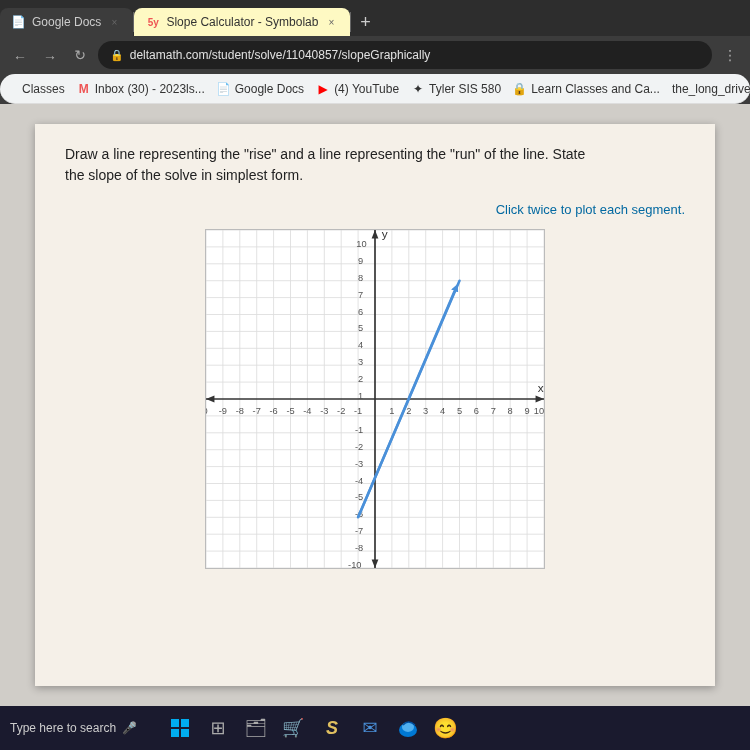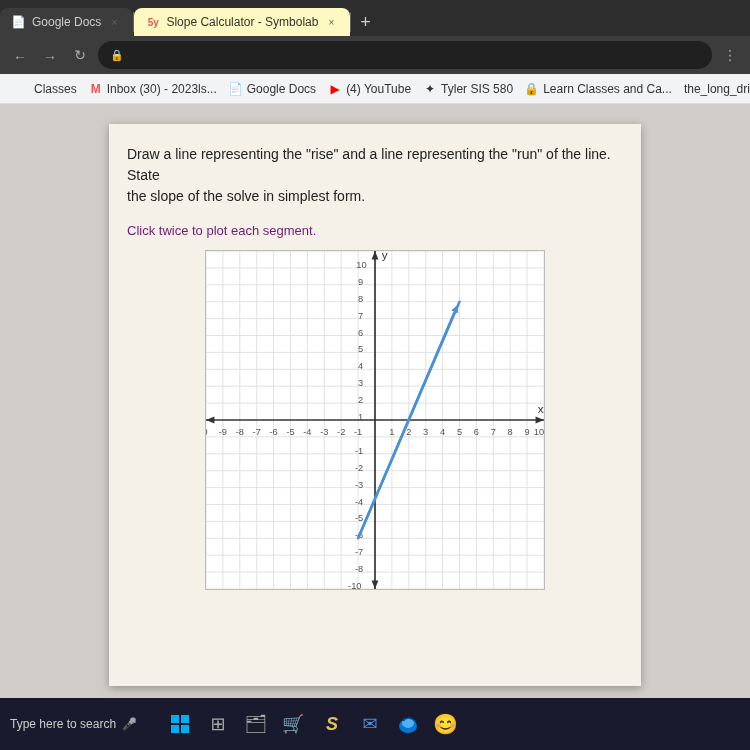--- a/index.html
+++ b/index.html
@@ -119,27 +119,28 @@
 
     .address-text {
       font-size: 12px;
       color: #e0e0e0;
     }
 
     .bookmarks-bar {
       background: #f1f3f4;
       display: flex;
       align-items: center;
-      padding: 3px 16px;
+      padding: 3px 4px;
       gap: 12px;
       height: 30px;
       font-size: 12px;
       color: #333;
       border-bottom: 1px solid #ddd;
       overflow: hidden;
+      border-radius: 15px;
     }
 
     .bookmark-item {
       display: flex;
       align-items: center;
       gap: 4px;
       white-space: nowrap;
       cursor: pointer;
       color: #333;
     }
@@ -157,37 +158,37 @@
       background: #d0cdc8;
       width: 100%;
       height: calc(750px - 36px - 38px - 30px - 44px);
       display: flex;
       justify-content: center;
       padding: 20px 0;
     }
 
     .document-area {
       background: #f5f0e8;
-      width: 532px;
-      padding: 20px 18px;
+      width: 680px;
+      padding: 20px 30px;
       box-shadow: 0 2px 8px rgba(0,0,0,0.3);
       min-height: 550px;
     }
 
     .problem-text {
       font-size: 14px;
       color: #222;
       line-height: 1.5;
       margin-bottom: 16px;
     }
 
     .instructions {
-      text-align: left;
+      text-align: right;
       font-size: 13px;
-      color: #701a75;
+      color: #0369a1;
       margin-bottom: 12px;
     }
 
     .graph-container {
       display: flex;
       justify-content: center;
       align-items: center;
       position: relative;
     }
 
@@ -196,21 +197,21 @@
       width: 340px;
       height: 340px;
     }
 
     
     .taskbar {
       position: absolute;
       bottom: 0;
       left: 0;
       width: 750px;
-      height: 52px;
+      height: 44px;
       background: #1a1a2e;
       display: flex;
       align-items: center;
       padding: 0 10px;
       gap: 8px;
     }
 
     .taskbar-search {
       display: flex;
       align-items: center;
@@ -262,20 +263,21 @@
     <div class="tab-separator"></div>
     <div class="new-tab-btn">+</div>
   </div>
 
   <div class="address-bar-row">
     <div class="nav-btn">←</div>
     <div class="nav-btn">→</div>
     <div class="nav-btn">↻</div>
     <div class="address-bar">
       <span class="lock-icon">🔒</span>
+      <span class="address-text">deltamath.com/student/solve/11040857/slopeGraphically</span>
     </div>
     <div class="nav-btn">⋮</div>
   </div>
 
   <div class="bookmarks-bar">
     <div class="bookmark-item">
       <span class="bookmark-icon"></span>
       <span>Classes</span>
     </div>
     <div class="bookmark-item">

